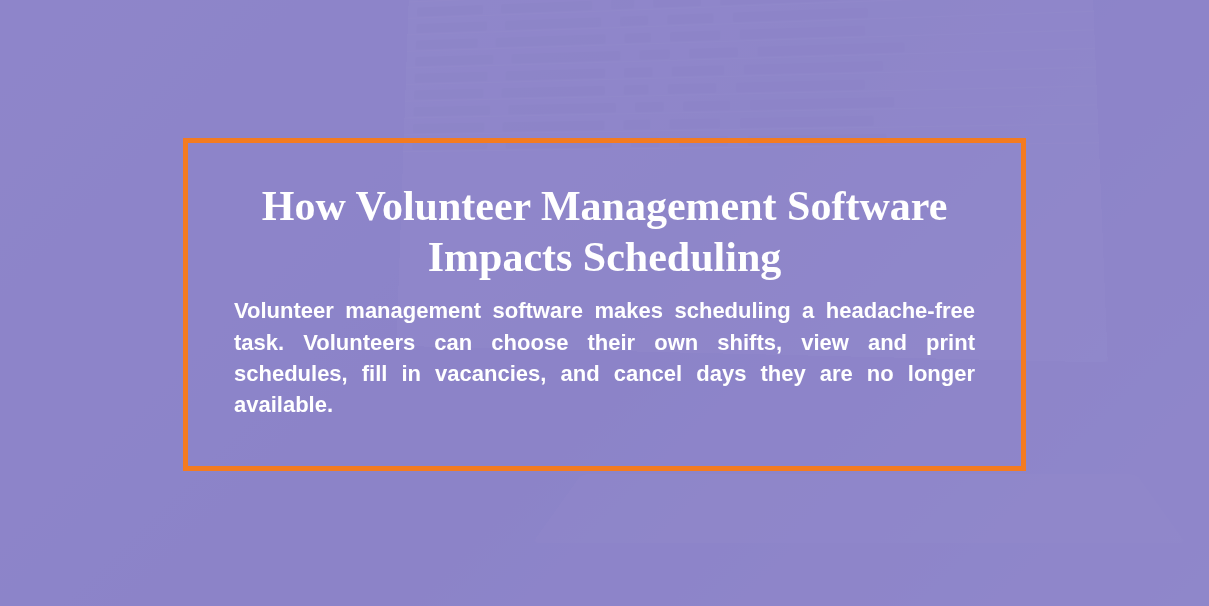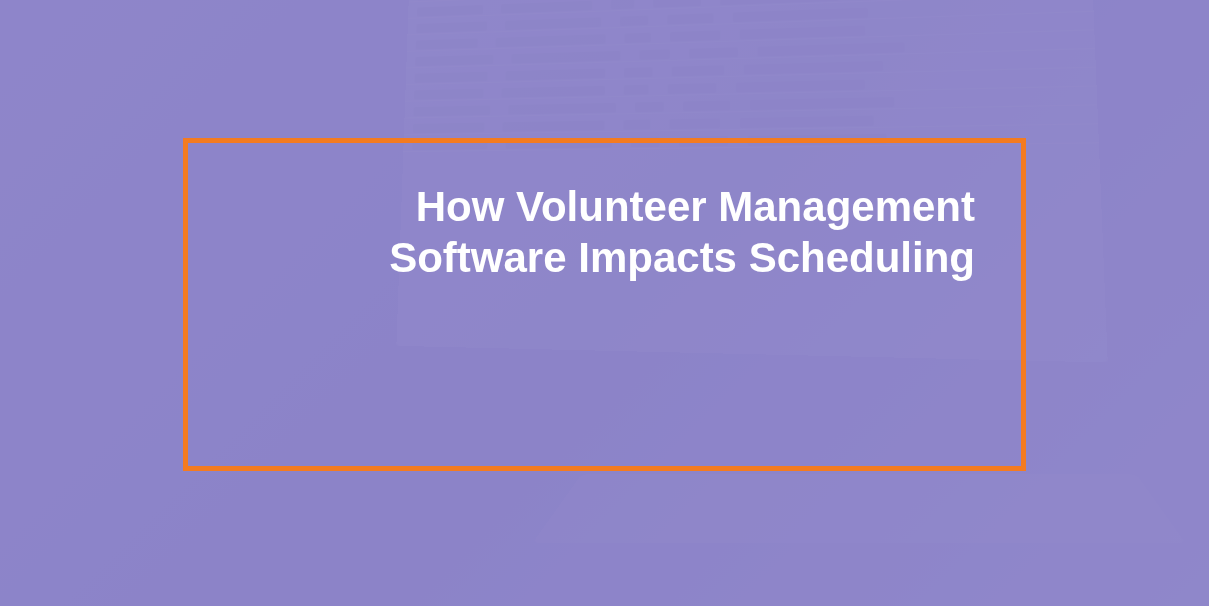--- a/index.html
+++ b/index.html
@@ -73,23 +73,24 @@
       padding: 38px 46px 30px 46px;
       display: flex;
       flex-direction: column;
       justify-content: flex-start;
     }
     
     .heading {
       color: #ffffff;
       font-size: 42px;
       font-weight: bold;
-      text-align: right;
+      text-align: center;
       line-height: 1.22;
       margin-bottom: 12px;
+      font-family: Liberation Serif, serif;
     }
     
     .body-text {
       color: #ffffff;
       font-size: 22px;
       font-weight: bold;
       text-align: justify;
       line-height: 1.42;
     }
     
@@ -184,13 +185,14 @@
         <div class="mock-cell" style="width:136px"></div>
       </div>
   </div>
   <div class="mock-keyboard"></div>
 </div>
 
 <div class="background-overlay"></div>
 
 <div class="content-box">
   <h1 class="heading">How Volunteer Management Software Impacts Scheduling</h1>
+  <p class="body-text">Volunteer management software makes scheduling a headache-free task. Volunteers can choose their own shifts, view and print schedules, fill in vacancies, and cancel days they are no longer available.</p>
 </div>
 
 </body></html>

